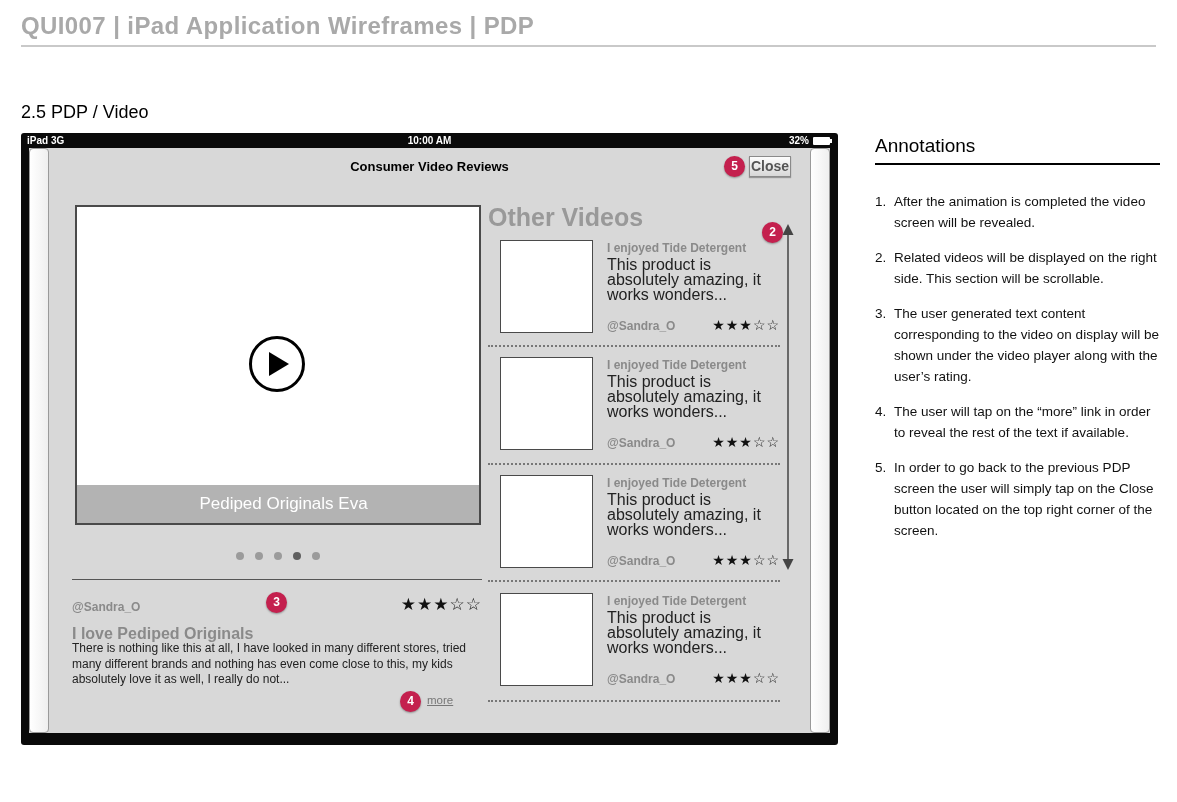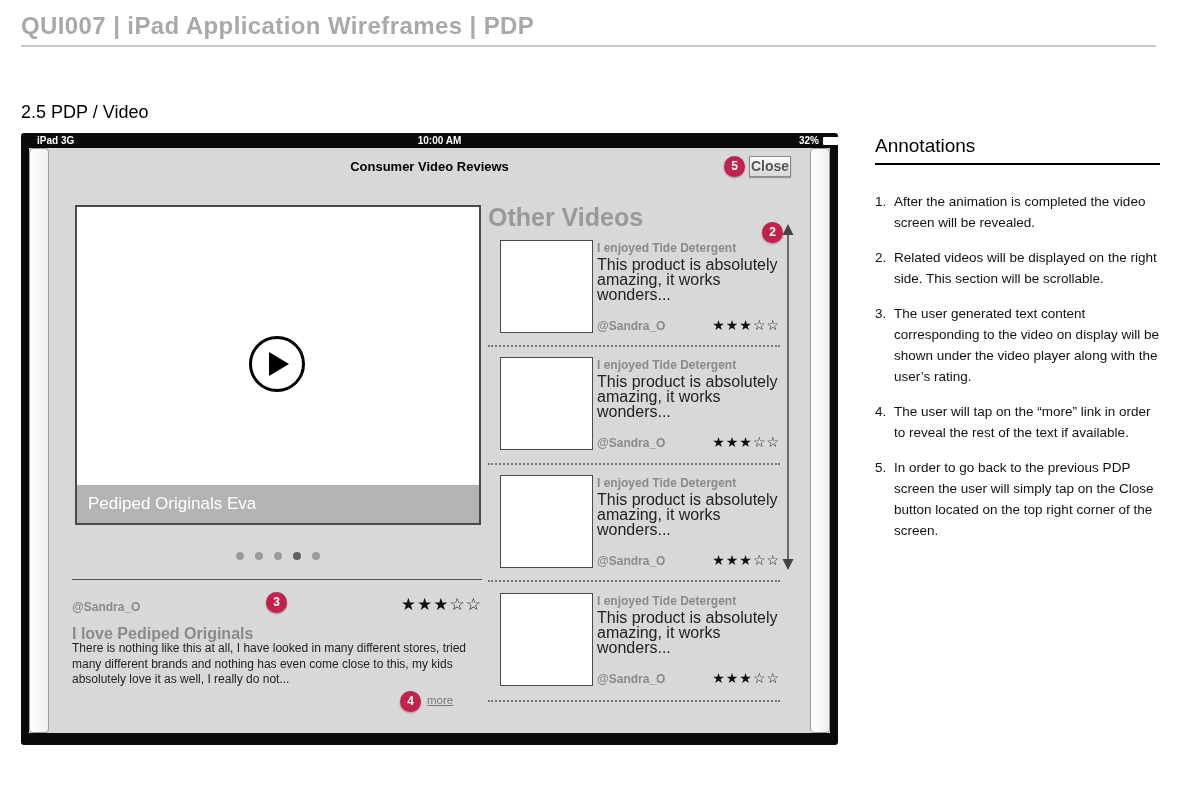--- a/index.html
+++ b/index.html
@@ -8,21 +8,21 @@
   body { font-family:"Liberation Sans", sans-serif; }
   .page { position:relative; width:1177px; height:802px; background:#fff; overflow:hidden; }
 
   
   .doc-title { position:absolute; left:21px; top:12px; font-size:24px; font-weight:bold; color:#a9a9a9; letter-spacing:.4px; }
   .doc-rule { position:absolute; left:21px; top:45px; width:1135px; border-top:2px solid #c9c9c9; }
   .section-title { position:absolute; left:21px; top:102px; font-size:18px; color:#000; }
 
   
   .ipad { position:absolute; left:21px; top:133px; width:817px; height:612px; background:#0a0a0a; border-radius:3px; overflow:hidden; }
-  .statusbar { position:absolute; left:0; top:0; width:100%; height:15px; color:#fff; font-size:10px; font-weight:bold;margin-left:10px; }
+  .statusbar { position:absolute; left:0; top:0; width:100%; height:15px; color:#fff; font-size:10px; font-weight:bold; }
   .sb-carrier { position:absolute; left:6px; top:2px; }
   .sb-time { position:absolute; left:0; width:100%; text-align:center; top:2px; }
   .sb-batt { position:absolute; right:8px; top:2px; display:flex; align-items:center; }
   .battery-icon { display:inline-block; width:17px; height:8px; background:#fff; border-radius:1px; position:relative; margin-left:4px; }
   .battery-tip { position:absolute; right:-2px; top:2px; width:2px; height:4px; background:#fff; }
 
   .screen { position:absolute; left:8px; right:8px; top:15px; bottom:12px; background:#d8d8d8; }
   .page-edge { position:absolute; top:0; bottom:0; width:20px; background:linear-gradient(to right,#ffffff,#efefef); border:1px solid #9a9a9a; border-radius:4px; }
   .page-edge.left { left:0; } .page-edge.right { right:0; }
   .screen-main { position:absolute; left:21px; right:21px; top:0; bottom:0; overflow:hidden; }
@@ -33,42 +33,42 @@
                box-shadow:0 1px 1px rgba(0,0,0,.3); cursor:pointer; }
 
   .badge { position:absolute; width:21px; height:21px; border-radius:50%; background:var(--badge-color,#c4204e); color:#fff;
            font-size:12px; font-weight:bold; text-align:center; line-height:21px; box-shadow:0 1px 2px rgba(0,0,0,.35); }
   .badge-close   { left:674px; top:8px; }
   .badge-related { left:712px; top:74px; }
   .badge-review  { left:216px; top:444px; }
   .badge-more    { left:350px; top:543px; }
 
   
-  .player { position:absolute; left:25px; top:57px; width:406px; height:320px; background:#fff; border:2px solid #4a4a4a; }
+  .player { position:absolute; left:25px; top:57px; width:406px; height:320px; background:#fff; border:2px solid #4a4a4a;text-align:center; }
   .play-btn { position:absolute; left:172px; top:129px; width:56px; height:56px; border:3px solid #000; border-radius:50%; cursor:pointer; background:transparent; }
   .play-tri { position:absolute; left:17px; top:13px; width:0; height:0; border-top:12px solid transparent; border-bottom:12px solid transparent; border-left:20px solid #000; }
   .caption-bar { position:absolute; left:0; right:0; bottom:0; height:38px; background:#b3b3b3; color:#fff; font-size:17px; line-height:38px; padding-left:11px; }
 
   .dots { position:absolute; left:186px; top:404px; display:flex; gap:11px; }
   .dot { width:8px; height:8px; border-radius:50%; background:#9b9b9b; cursor:pointer; }
   .dot.active { background:#5f5f5f; }
 
   .divider { position:absolute; left:22px; top:431px; width:410px; border-top:1px solid #555; }
 
   
   .rev-user  { position:absolute; left:22px; top:452px; font-size:12px; font-weight:bold; color:#8a8a8a; }
   .rev-stars { position:absolute; left:320px; top:446px; width:112px; text-align:right; font-size:17px; color:#111; }
   .rev-title { position:absolute; left:22px; top:477px; font-size:16px; font-weight:bold; color:#8a8a8a; }
   .rev-body  { position:absolute; left:22px; top:493px; width:414px; font-size:12px; line-height:15.5px; color:#222; }
   .more-link { position:absolute; left:377px; top:546px; font-size:11.5px; font-weight:normal; color:#777; text-decoration:underline; cursor:pointer; }
 
   
   .ov-heading { position:absolute; left:438px; top:55px; font-size:25px; font-weight:bold; color:#999; }
   .scroll-arrow { position:absolute; left:731px; top:76px; }
-  .ov-item { position:absolute; left:450px; width:280px; height:93px; display:flex; gap:4px; cursor:pointer; }
+  .ov-item { position:absolute; left:450px; width:280px; height:93px; display:flex; gap:14px; cursor:pointer; }
   .ov-thumb { width:93px; height:93px; background:#fff; border:1px solid #4a4a4a; flex-shrink:0; }
   .ov-text { flex:1; display:flex; flex-direction:column; padding-top:1px; }
   .ov-title { font-size:12px; font-weight:bold; color:#8a8a8a; margin-bottom:2px; }
   .ov-body { font-size:16px; line-height:15px; color:#222; }
   .ov-bottom { margin-top:auto; display:flex; justify-content:space-between; align-items:flex-end; }
   .ov-user { font-size:12px; font-weight:bold; color:#8a8a8a; }
   .stars { font-family:"DejaVu Sans", sans-serif; letter-spacing:1px; }
   .stars-sm { font-size:14px; color:#111; }
   .ov-sep { position:absolute; left:438px; width:292px; border-top:2px dotted #777; }
 

